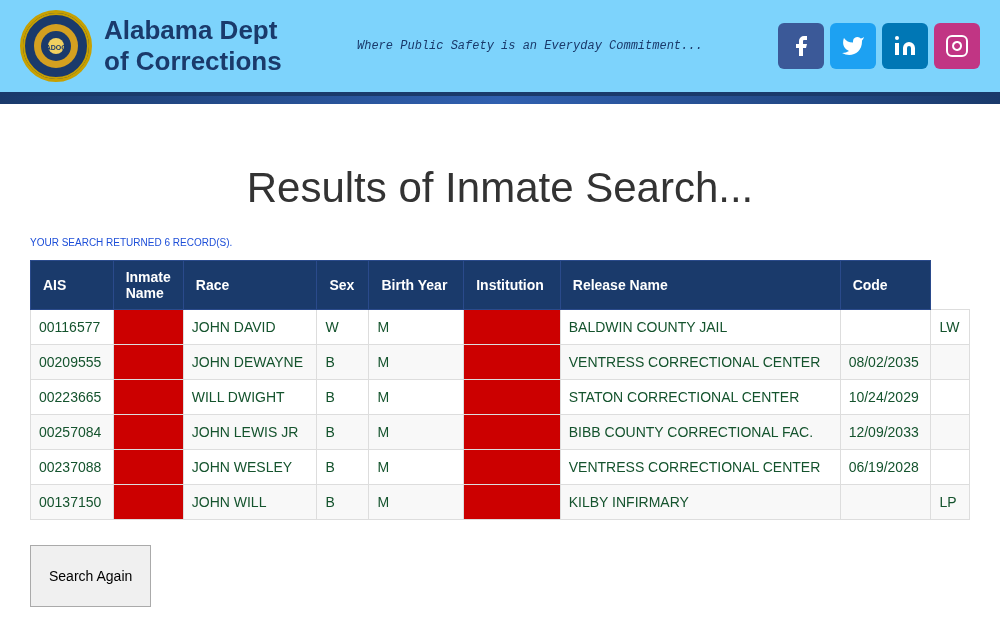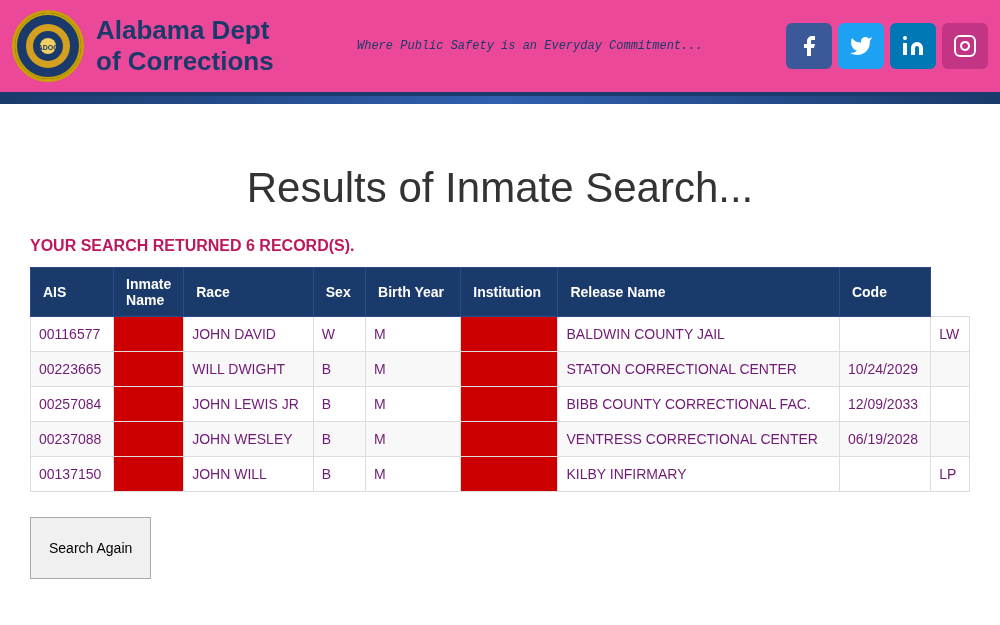--- a/index.html
+++ b/index.html
@@ -3,22 +3,22 @@
   <meta charset="utf-8">
   <style>
     * { margin: 0; padding: 0; box-sizing: border-box; }
     body { font-family: Arial, sans-serif; background: #fff; width: 1000px; min-height: 625px; }
 
     
     #header {
       display: flex;
       align-items: center;
       justify-content: space-between;
-      padding: 10px 12px;
-      background: #ec4899;
+      padding: 10px 20px;
+      background: #7dd3fc;
       border-bottom: 4px solid #1a3a6b;
     }
     #header-left {
       display: flex;
       align-items: center;
       gap: 12px;
     }
     #logo-circle {
       width: 72px;
       height: 72px;
@@ -79,23 +79,23 @@
       margin-top: 20px;
     }
     #page-title {
       font-size: 42px;
       color: #333;
       text-align: center;
       margin: 20px 0 25px 0;
       font-weight: normal;
     }
     #records-count {
-      font-size: 16px;
-      font-weight: bold;
-      color: #be185d;
+      font-size: 10px;
+      font-weight: normal;
+      color: #1d4ed8;
       margin-bottom: 12px;
     }
 
     
     #results-table {
       width: 100%;
       border-collapse: collapse;
       font-size: 14px;
     }
     #results-table thead tr {
@@ -110,21 +110,21 @@
     }
     #results-table tbody tr {
       background: #fff;
     }
     #results-table tbody tr:nth-child(even) {
       background: #f8f8f8;
     }
     #results-table tbody td {
       padding: 7px 8px;
       border: 1px solid #ddd;
-      color: #701a75;
+      color: #14532d;
     }
     .name-cell {
       color: #0000cc;
       cursor: pointer;
     }
     .photo-cell {
       background: #cc0000;
       width: 65px;
       height: 35px;
     }
@@ -209,20 +209,31 @@
           <td class="photo-cell" style="background: rgb(204, 0, 0); width: 65px;"></td>
           <td class="name-cell">JOHN DAVID</td>
           <td>W</td>
           <td>M</td>
           <td style="background: rgb(204, 0, 0);"></td>
           <td>BALDWIN COUNTY JAIL</td>
           <td></td>
           <td>LW</td>
         </tr>
         <tr>
+          <td>00209555</td>
+          <td class="photo-cell" style="background: rgb(204, 0, 0); width: 65px;"></td>
+          <td class="name-cell">JOHN DEWAYNE</td>
+          <td>B</td>
+          <td>M</td>
+          <td style="background: rgb(204, 0, 0);"></td>
+          <td>VENTRESS CORRECTIONAL CENTER</td>
+          <td>08/02/2035</td>
+          <td></td>
+        </tr>
+        <tr>
           <td>00223665</td>
           <td class="photo-cell" style="background: rgb(204, 0, 0); width: 65px;"></td>
           <td class="name-cell">WILL DWIGHT</td>
           <td>B</td>
           <td>M</td>
           <td style="background: rgb(204, 0, 0);"></td>
           <td>STATON CORRECTIONAL CENTER</td>
           <td>10/24/2029</td>
           <td></td>
         </tr>

